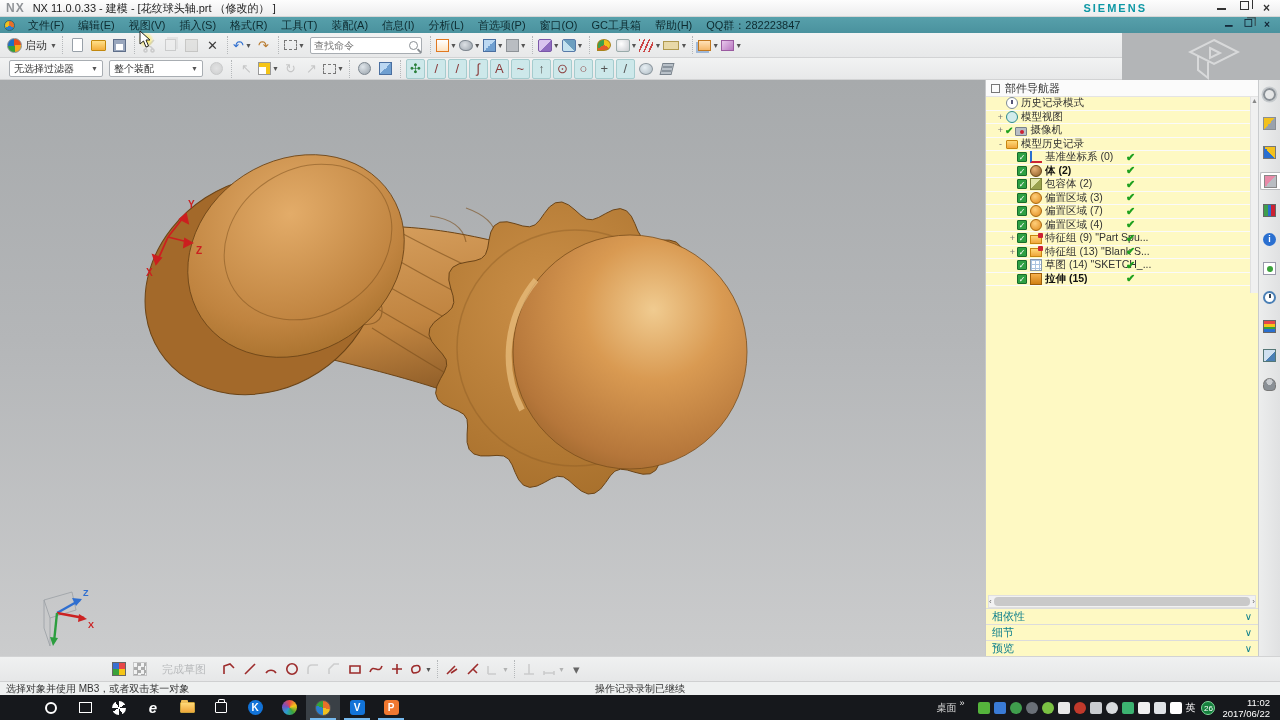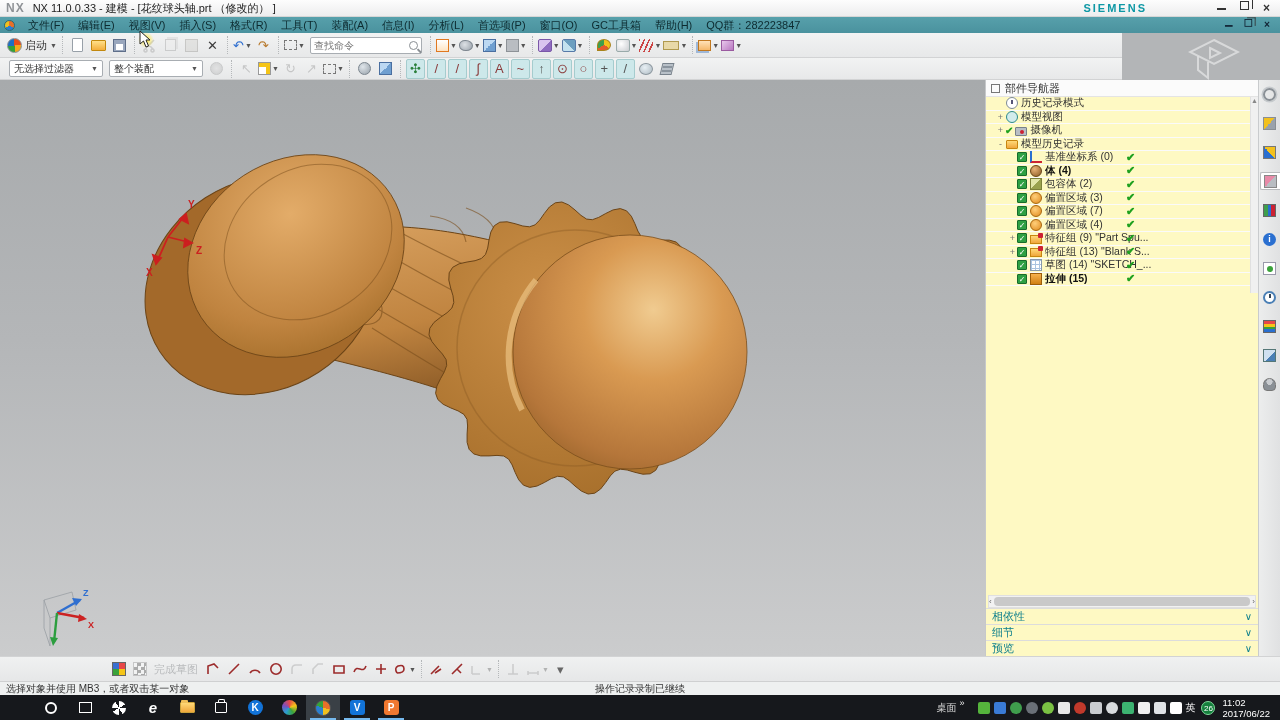--- a/index.html
+++ b/index.html
@@ -31,21 +31,21 @@
   
   .tbar{left:0;width:1122px;background:linear-gradient(#f2f3f3,#e7e8e9);border-bottom:1px solid #d2d3d4;display:flex;align-items:center;z-index:25}
   #toolbar1{top:33px;height:25px;padding-left:6px}
   #toolbar2{top:58px;height:22px;padding-left:6px}
   .ti{display:inline-flex;align-items:center;justify-content:center;min-width:19px;height:20px;margin:0 1px;font-size:12px;border-radius:2px}
   .ti.dim{opacity:.38;filter:grayscale(.9)}
   .ti .glyph{font-size:13px;line-height:1}
   .dd{font-size:7px;color:#555;margin-left:1px}
   .sep{width:1px;height:18px;border-left:1px dotted #b5b8ba;margin:0 4px}
   .tlabel{font-size:11px;color:#333;margin:0 2px 0 3px}
-  .dimlabel{font-size:11px;color:#b9bbbd;margin:0 4px}
+  .dimlabel{font-size:11px;color:#b9bbbd;margin:0 12px}
   .searchbox{display:inline-flex;align-items:center;background:#fff;border:1px solid #a8adb2;height:17px;width:112px;margin:0 4px;padding:0 3px;border-radius:2px}
   .searchbox input{border:none;outline:none;flex:1;font-size:10px;width:80px;font-family:"Liberation Sans",sans-serif;color:#333;background:transparent}
   .mag{width:9px;height:9px;border:1.5px solid #8a8f94;border-radius:50%;position:relative;flex:none}
   .mag::after{content:"";position:absolute;width:5px;height:1.5px;background:#8a8f94;transform:rotate(45deg);left:7px;top:8px}
   .selectbox{display:inline-flex;align-items:center;justify-content:space-between;background:#fff;border:1px solid #a8adb2;height:17px;width:94px;margin:0 3px;padding:0 4px;border-radius:2px;font-size:10px;color:#333}
   .selectbox .car{font-size:7px;color:#555}
   .snap{background:#cde8ea;border:1px solid #a5ccce}
 
   
   .k{display:inline-block;flex:none}
@@ -165,21 +165,21 @@
   .wheel{width:15px;height:15px;border-radius:50%;background:conic-gradient(#e84848,#f5c518,#3aa23a,#2a9fd0,#7a4fc0,#e84848)}
   .nxapp{width:16px;height:16px;border-radius:50%;background:conic-gradient(#e8702a 0 100deg,#f0c020 100deg 180deg,#2a7fd0 180deg 290deg,#35a23a 290deg);border:1px solid #555}
   .vapp{width:15px;height:15px;border-radius:3px;background:#1273d8;color:#fff;font-size:10px;font-weight:bold;text-align:center;line-height:15px}
   .papp{width:15px;height:15px;border-radius:3px;background:#f07830;color:#fff;font-size:10px;font-weight:bold;text-align:center;line-height:15px}
   #tb-desktop{margin-left:auto;display:flex;align-items:flex-start;gap:3px;color:#ddd;font-size:10px;padding-right:14px}
   #tb-desktop .ov{font-size:9px;color:#eee;margin-top:-3px}
   #tb-tray{display:flex;align-items:center;gap:4px}
   .tray-ic{width:12px;height:12px;border-radius:2px;flex:none}
   #tb-ime{font-size:10px;color:#fff;margin:0 3px}
   #tb-badge{width:14px;height:14px;border-radius:50%;background:#15803d;border:1px solid #7fd89a;color:#fff;font-size:8px;text-align:center;line-height:13px;margin:0 3px}
-  #tb-clock{text-align:left;font-size:9.5px;line-height:11px;color:#fff;margin:0 10px 0 4px;white-space:nowrap}
+  #tb-clock{text-align:right;font-size:9.5px;line-height:11px;color:#fff;margin:0 10px 0 4px;white-space:nowrap}
 </style>
 </head>
 <body>
 
 <div id="titlebar" class="abs">
   <span id="nx-logo">NX</span>
   <span id="win-title">NX 11.0.0.33 - 建模 - [花纹球头轴.prt （修改的） ]</span>
   <span class="grow"></span>
   <span id="brand">SIEMENS</span>
   <span class="winbtns">
@@ -519,21 +519,21 @@
         <span class="exp"></span>
         <span class="cbx">✓</span>
         <span class="tk tk-csys"></span>
         <span class="lab">基准坐标系 (0)</span>
         <span class="okcol okc">✔</span>
       </div>
       <div class="trow b" style="padding-left: 22px;">
         <span class="exp"></span>
         <span class="cbx">✓</span>
         <span class="tk tk-body"></span>
-        <span class="lab">体 (4)</span>
+        <span class="lab">体 (2)</span>
         <span class="okcol okc">✔</span>
       </div>
       <div class="trow" style="padding-left: 22px;">
         <span class="exp"></span>
         <span class="cbx">✓</span>
         <span class="tk tk-bound"></span>
         <span class="lab">包容体 (2)</span>
         <span class="okcol okc">✔</span>
       </div>
       <div class="trow" style="padding-left: 22px;">

